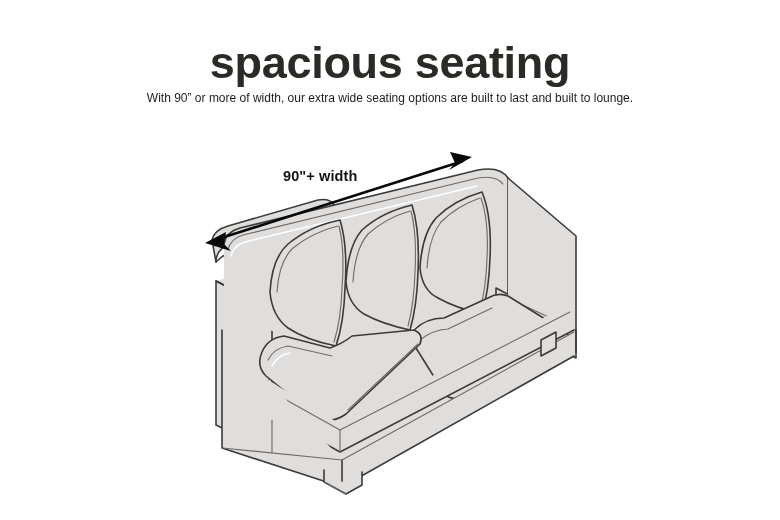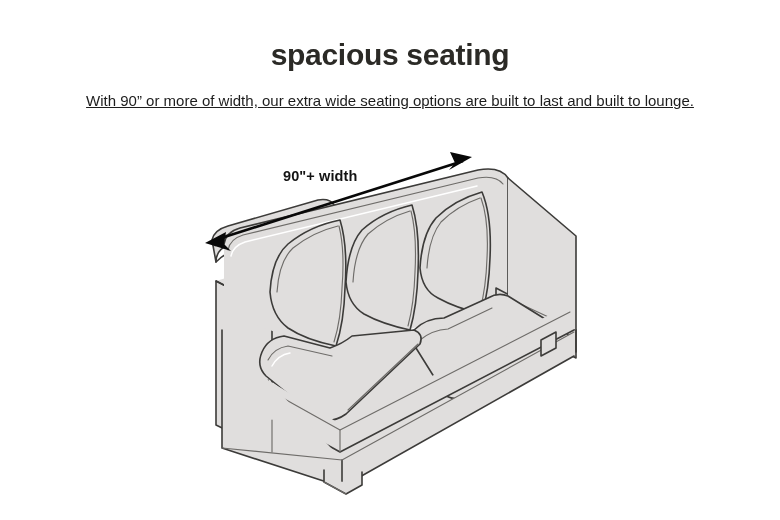--- a/index.html
+++ b/index.html
@@ -18,37 +18,36 @@
     overflow: hidden;
   }
 
   
   .headline {
     position: absolute;
     top: 38px;
     left: 0;
     width: 780px;
     text-align: center;
-    font-size: 30px;
+    font-size: 45px;
     font-weight: bold;
     letter-spacing: -0.3px;
     color: #2b2a26;
     line-height: 1.1;
   }
   .subcopy {
     position: absolute;
     top: 90px;
     left: 0;
     width: 780px;
     text-align: center;
-    font-size: 15px;
+    font-size: 12px;
     font-weight: 400;
     color: #1d1d1d;
     line-height: 1.45;
-    text-decoration: underline;
   }
   .subcopy .line {
     display: block;
   }
 
   
   .dim-label {
     position: absolute;
     left: 283px;
     top: 168px;

